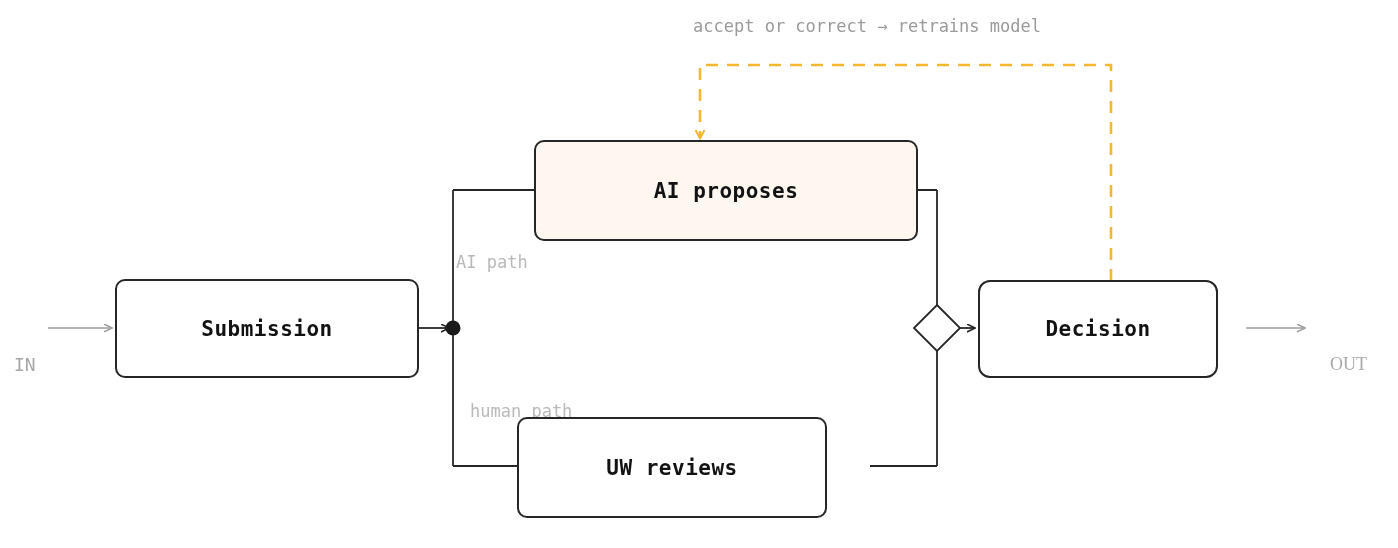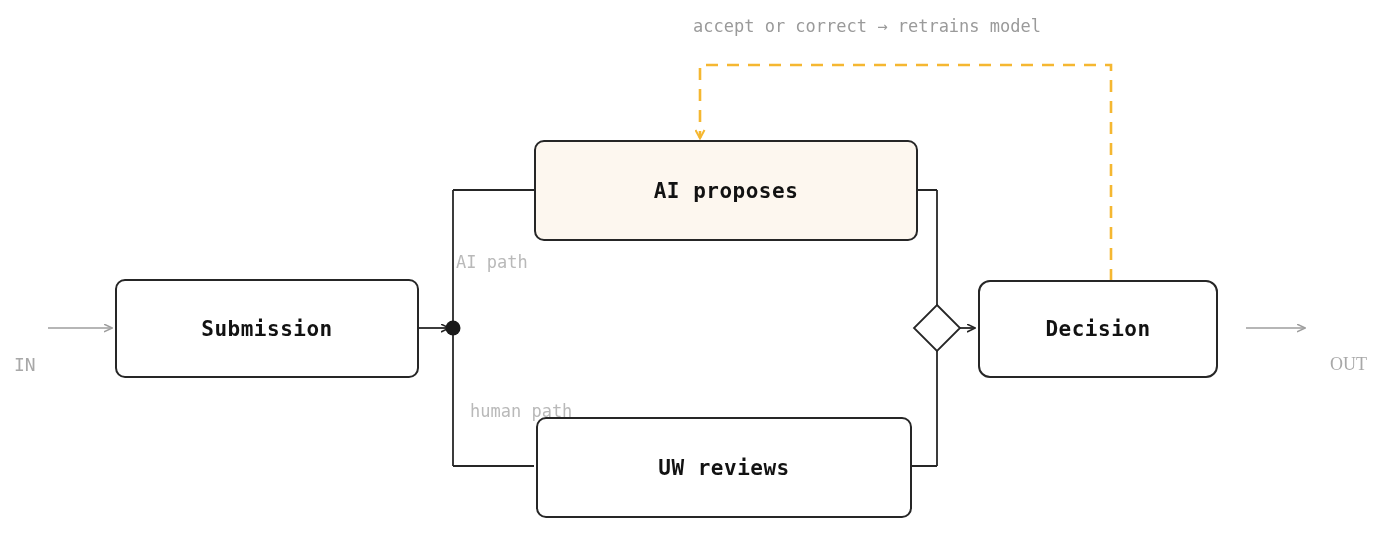--- a/index.html
+++ b/index.html
@@ -124,21 +124,21 @@
   <div class="edge-label" style="left:470px; top:389px;margin-top:12px;">human path</div>
 
   <div class="node-box" style="left:115px; top:279px; width:304px; height:99px;">
     <span class="node-label">Submission</span>
   </div>
 
   <div class="node-box accent" style="left:534px; top:140px; width:384px; height:101px;">
     <span class="node-label">AI proposes</span>
   </div>
 
-  <div class="node-box" style="left:536px; top:417px; width:376px; height:101px;">
+  <div class="node-box" style="left:517px; top:417px; width:310px; height:101px;">
     <span class="node-label">UW reviews</span>
   </div>
 
   <div class="node-box" style="left:978px; top:280px; width:240px; height:98px;border-radius:12px;">
     <span class="node-label">Decision</span>
   </div>
 
 </div>
 
 </body></html>

